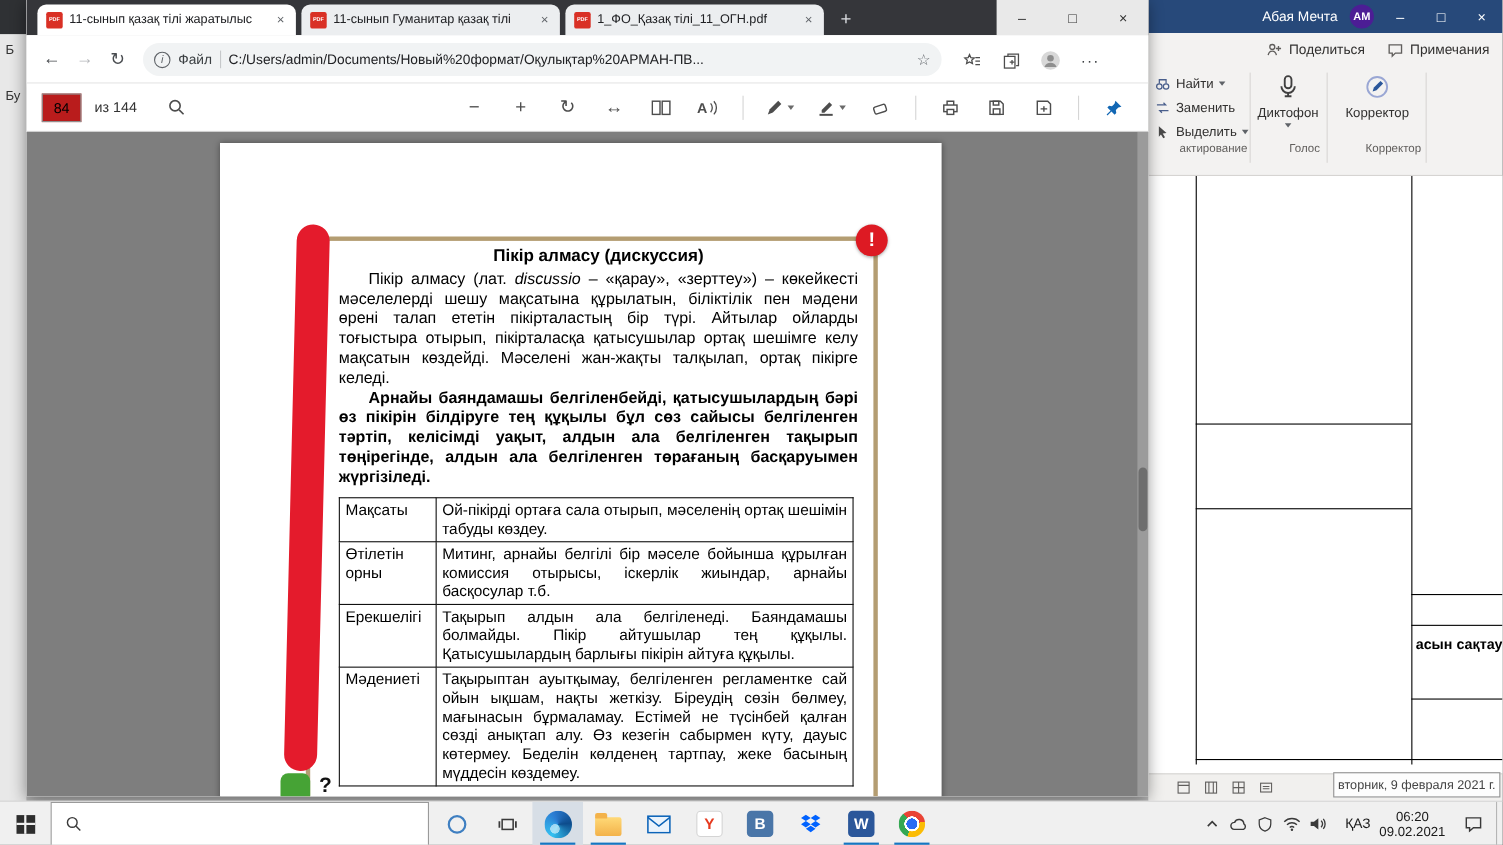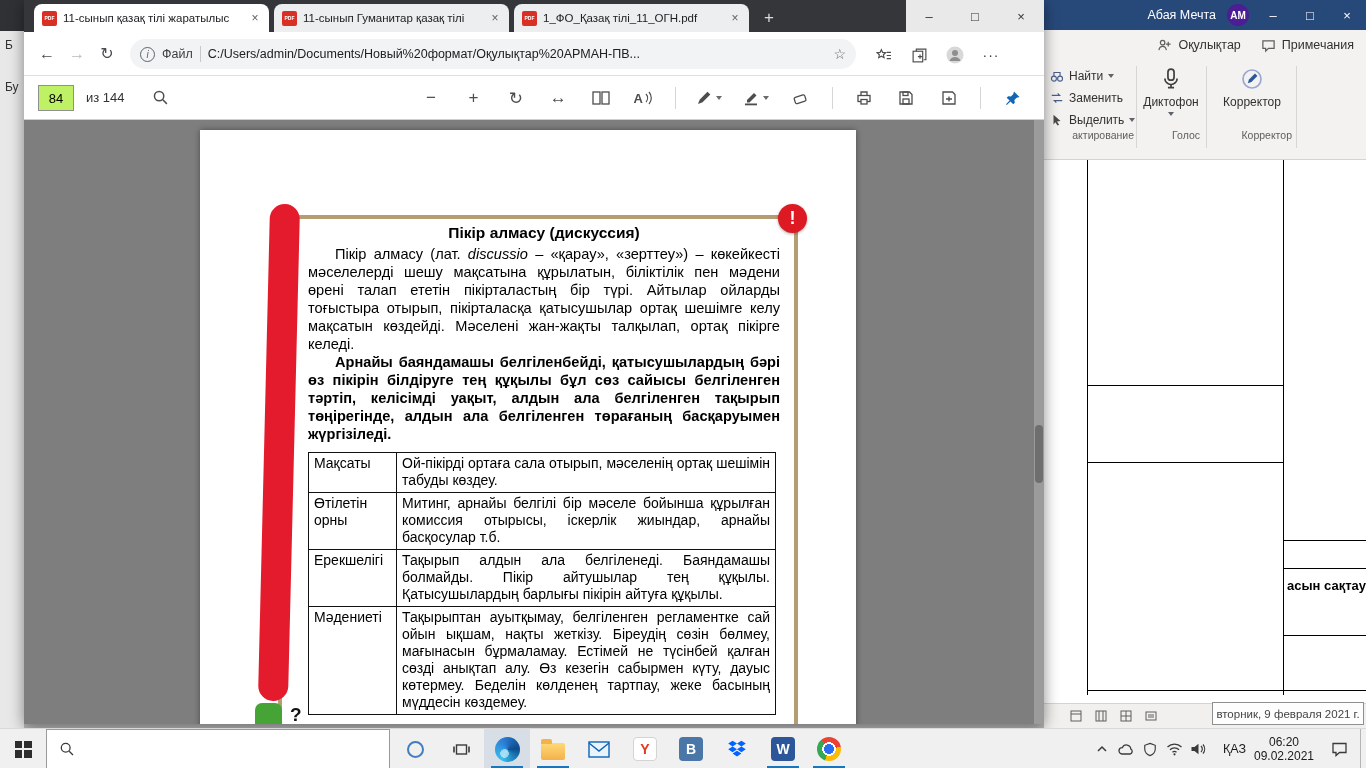--- a/index.html
+++ b/index.html
@@ -51,21 +51,21 @@
 .nav-btn.disabled{color:#b8babd}
 .urlpill{position:absolute;left:106px;top:7px;width:726px;height:30px;background:#f1f3f4;border-radius:15px;display:flex;align-items:center;padding:0 10px;gap:7px}
 .info-i{width:15px;height:15px;border:1px solid #5f6368;border-radius:50%;color:#5f6368;font-size:10px;font-style:normal;display:flex;align-items:center;justify-content:center}
 .proto{font-size:12.5px;color:#3c4043}
 .pillsep{width:1px;height:16px;background:#c6c8ca}
 .url{font-size:12.5px;color:#202124;white-space:nowrap;overflow:hidden;flex:1}
 .pillstar{font-size:14px;color:#5f6368}
 .abtn{position:absolute;top:12px;width:22px;height:22px;display:flex;align-items:center;justify-content:center}
 .dots{font-size:14px;color:#3c4043;letter-spacing:1px}
 .pdfbar{position:absolute;left:0;top:76px;width:100%;height:44px;background:#fff;border-bottom:1px solid #cfcfcf;box-shadow:0 1px 3px rgba(0,0,0,.12)}
-.pagebox{position:absolute;left:14px;top:9px;width:36px;height:26px;border:1px solid #8f8f8f;font-size:13px;text-align:center;font-family:inherit;background:#bef264}
+.pagebox{position:absolute;left:14px;top:9px;width:36px;height:26px;border:1px solid #8f8f8f;font-size:13px;text-align:center;font-family:inherit;background:#b91c1c}
 .ofpages{position:absolute;left:62px;top:14px;font-size:13px;color:#333}
 .pb-search{position:absolute;left:128px;top:13px}
 .center-tools{position:absolute;left:396px;top:0;width:604px;height:44px;display:flex;align-items:center;justify-content:space-between}
 .pbtn{min-width:22px;height:30px;display:flex;align-items:center;justify-content:center;color:#4d4d4d;gap:2px}
 .pbtn.glyph{font-size:17px}
 .tsep{width:1px;height:22px;background:#d5d5d5}
 .dd{width:0;height:0;border-left:3px solid transparent;border-right:3px solid transparent;border-top:4px solid #6a6a6a;margin-left:2px}
 .ra-letter{font-size:13px;font-weight:bold;color:#4d4d4d}
 
 .pdfview{position:absolute;left:0;top:120px;width:100%;height:604px;background:#7e7e7e;overflow:hidden}
@@ -134,21 +134,21 @@
   </div>
   <div class="w-quick">
     <span class="w-qbtn">
       <span>
           <svg width="15" height="15" viewBox="0 0 16 16">
             <circle cx="6" cy="5" r="2.4" fill="none" stroke="#605e5c" stroke-width="1.3"></circle>
             <path d="M2 13c.5-2.7 2-4 4-4s3.5 1.3 4 4" fill="none" stroke="#605e5c" stroke-width="1.3"></path>
             <path d="M12 4v5M9.5 6.5h5" stroke="#605e5c" stroke-width="1.3"></path>
           </svg>
         </span>
-      <span>Оқулықтар</span>
+      <span>Поделиться</span>
     </span>
     <span class="w-qbtn">
       <span>
           <svg width="15" height="15" viewBox="0 0 16 16">
             <path d="M2 3h12v8H8l-3 3v-3H2z" fill="none" stroke="#605e5c" stroke-width="1.3"></path>
           </svg>
         </span>
       <span>Примечания</span>
     </span>
   </div>

